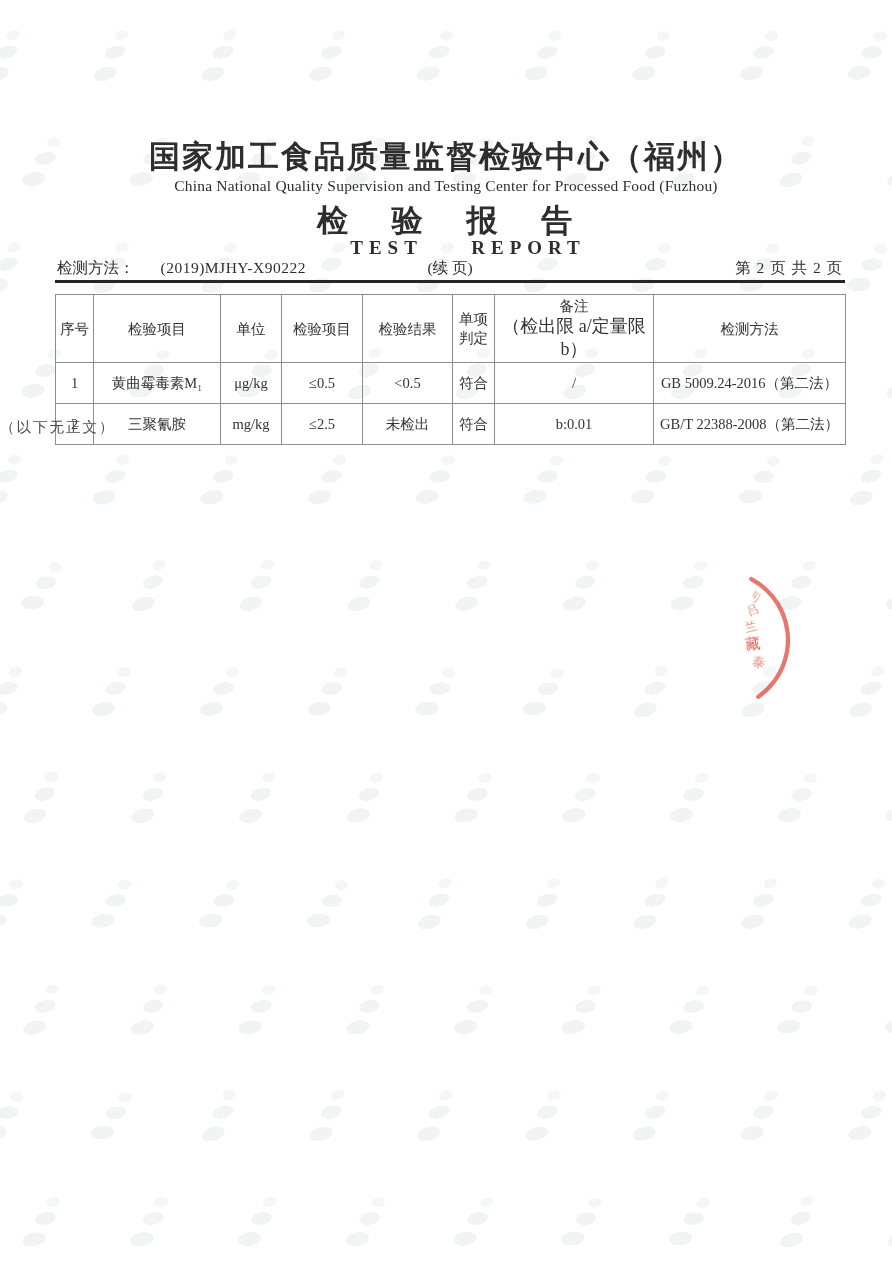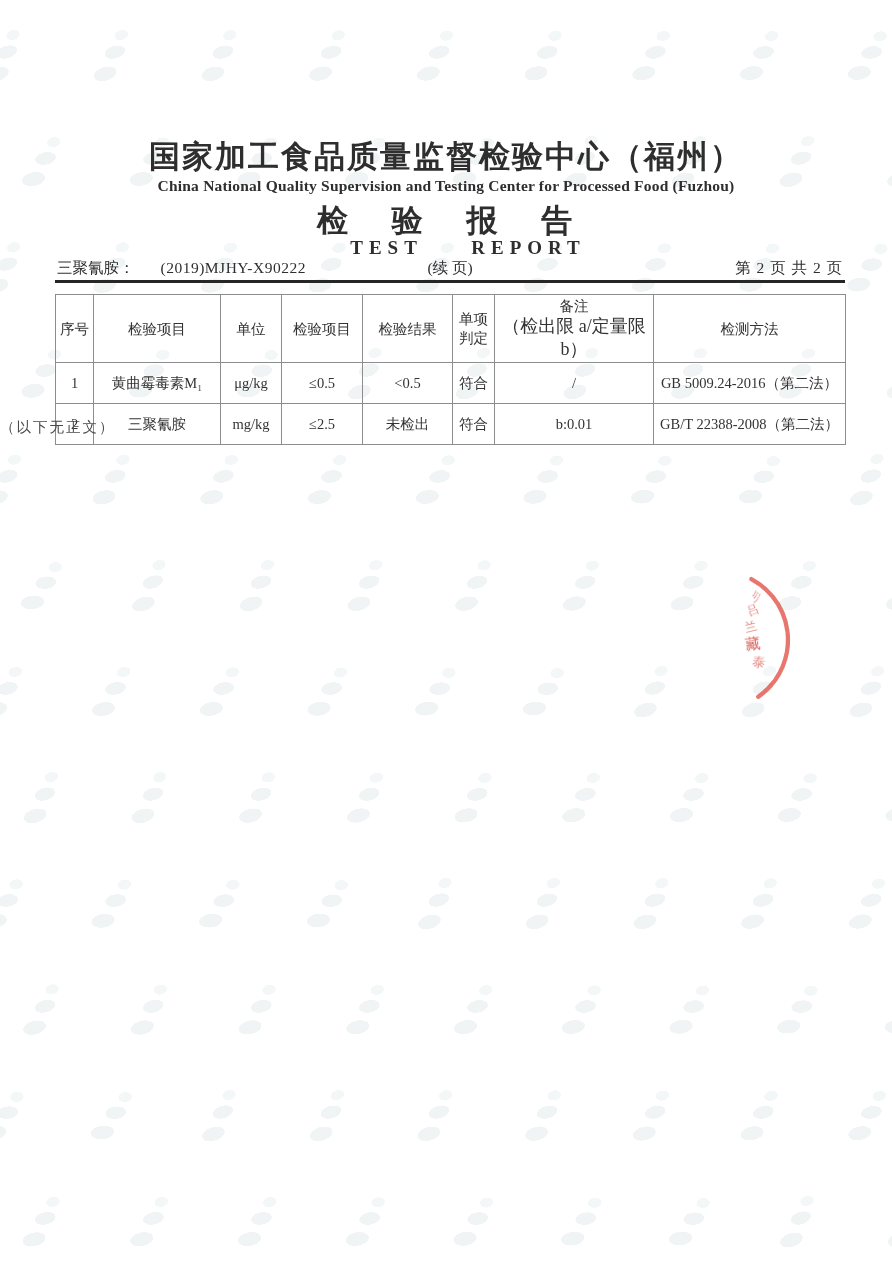--- a/index.html
+++ b/index.html
@@ -12,21 +12,21 @@
   .wm{
     position:absolute;width:56px;height:60px;pointer-events:none;
     background:
       radial-gradient(ellipse 19px 11px at 30% 72%, #f1f4f4 60%, transparent 62%),
       radial-gradient(ellipse 17px 10px at 58% 42%, #f1f4f4 60%, transparent 62%),
       radial-gradient(ellipse 11px 8px at 78% 18%, #f4f7f7 60%, transparent 62%);
     transform:rotate(-14deg);
   }
   .hdr-center{position:absolute;left:0;width:892px;text-align:center;white-space:nowrap;}
   .title-cn{top:136px;font-size:31px;font-weight:bold;letter-spacing:2px;}
-  .title-en{top:177px;font-size:15.5px;font-weight:bold;letter-spacing:0.2px;}
+  .title-en{top:177px;font-size:15.5px;font-weight:normal;letter-spacing:0.2px;}
   .rpt-cn{top:200px;font-size:31px;font-weight:bold;word-spacing:30px;letter-spacing:3px;}
   .rpt-en{top:237px;font-size:19px;font-weight:bold;word-spacing:38px;letter-spacing:6px;padding-left:22px;}
   .info-row{position:absolute;top:258px;left:55px;width:790px;height:20px;font-size:15.5px;}
   .info-left{position:absolute;left:2px;top:0;}
   .info-left .num{margin-left:26px;letter-spacing:0.5px;}
   .info-center{position:absolute;left:0;width:100%;text-align:center;top:0;}
   .info-right{position:absolute;right:2px;top:0;letter-spacing:1px;}
   .rule{position:absolute;top:280px;left:55px;width:790px;height:3px;background:#262626;}
   table.report{
     position:absolute;top:294px;left:55px;width:790px;
@@ -158,21 +158,21 @@
     <div class="wm" style="left: -24px; top: 28px; transform: rotate(-18deg);"></div>
 
   <div class="content">
     <div class="hdr-center title-cn">国家加工食品质量监督检验中心（福州）</div>
     <div class="hdr-center title-en">China National Quality Supervision and Testing Center for Processed Food (Fuzhou)</div>
     <div class="hdr-center rpt-cn">检 验 报 告</div>
     <div class="hdr-center rpt-en">TEST REPORT</div>
 
     <div class="info-row">
       <span class="info-left">
-        <span>三聚氰胺：</span><span class="num">(2019)MJHY-X90222</span>
+        <span>检测方法：</span><span class="num">(2019)MJHY-X90222</span>
       </span>
       <span class="info-center">(续 页)</span>
       <span class="info-right">第 2 页  共 2 页</span>
     </div>
 
     <div class="rule"></div>
 
     <table class="report">
       <colgroup>
         <col style="width:38px">

